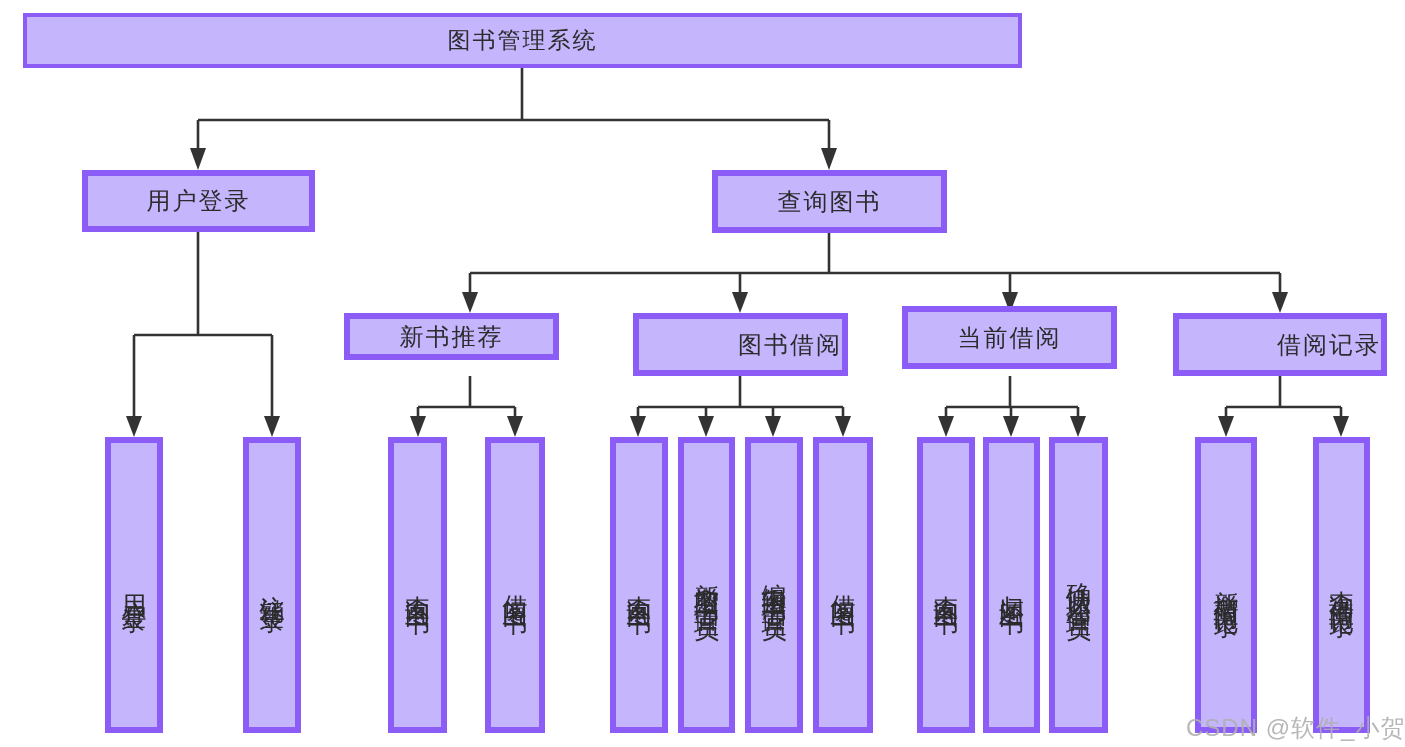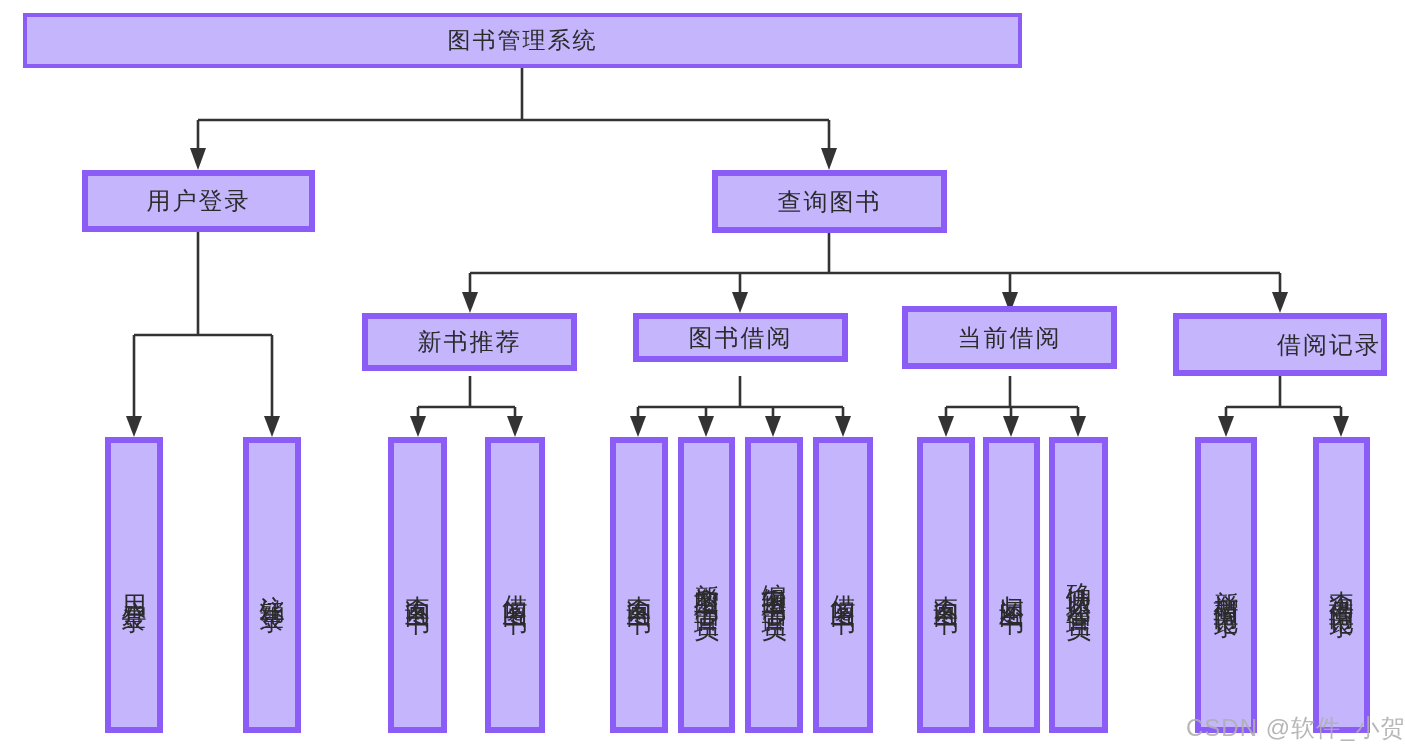--- a/index.html
+++ b/index.html
@@ -129,24 +129,24 @@
     <span class="lbl">图书管理系统</span>
   </div>
 
   <div class="node lvl2" style="left:82px; top:170px; width:233px; height:62px;">
     <span class="lbl">用户登录</span>
   </div>
   <div class="node lvl2" style="left:712px; top:170px; width:235px; height:63px;">
     <span class="lbl">查询图书</span>
   </div>
 
-  <div class="node lvl3" style="left:362px; top:313px; width:215px; height:58px;">
+  <div class="node lvl3" style="left:344px; top:313px; width:215px; height:47px;">
     <span class="lbl">新书推荐</span>
   </div>
-  <div class="node lvl3" style="left:633px; top:313px; width:215px; height:49px;">
+  <div class="node lvl3" style="left:633px; top:313px; width:215px; height:63px;justify-content:flex-end;">
     <span class="lbl">图书借阅</span>
   </div>
   <div class="node lvl3" style="left:902px; top:306px; width:215px; height:63px;">
     <span class="lbl">当前借阅</span>
   </div>
   <div class="node lvl3" style="left:1173px; top:313px; width:214px; height:63px;justify-content:flex-end;">
     <span class="lbl">借阅记录</span>
   </div>
 
   <div class="node leaf" style="left:105px; top:437px; width:58px; height:296px;">

